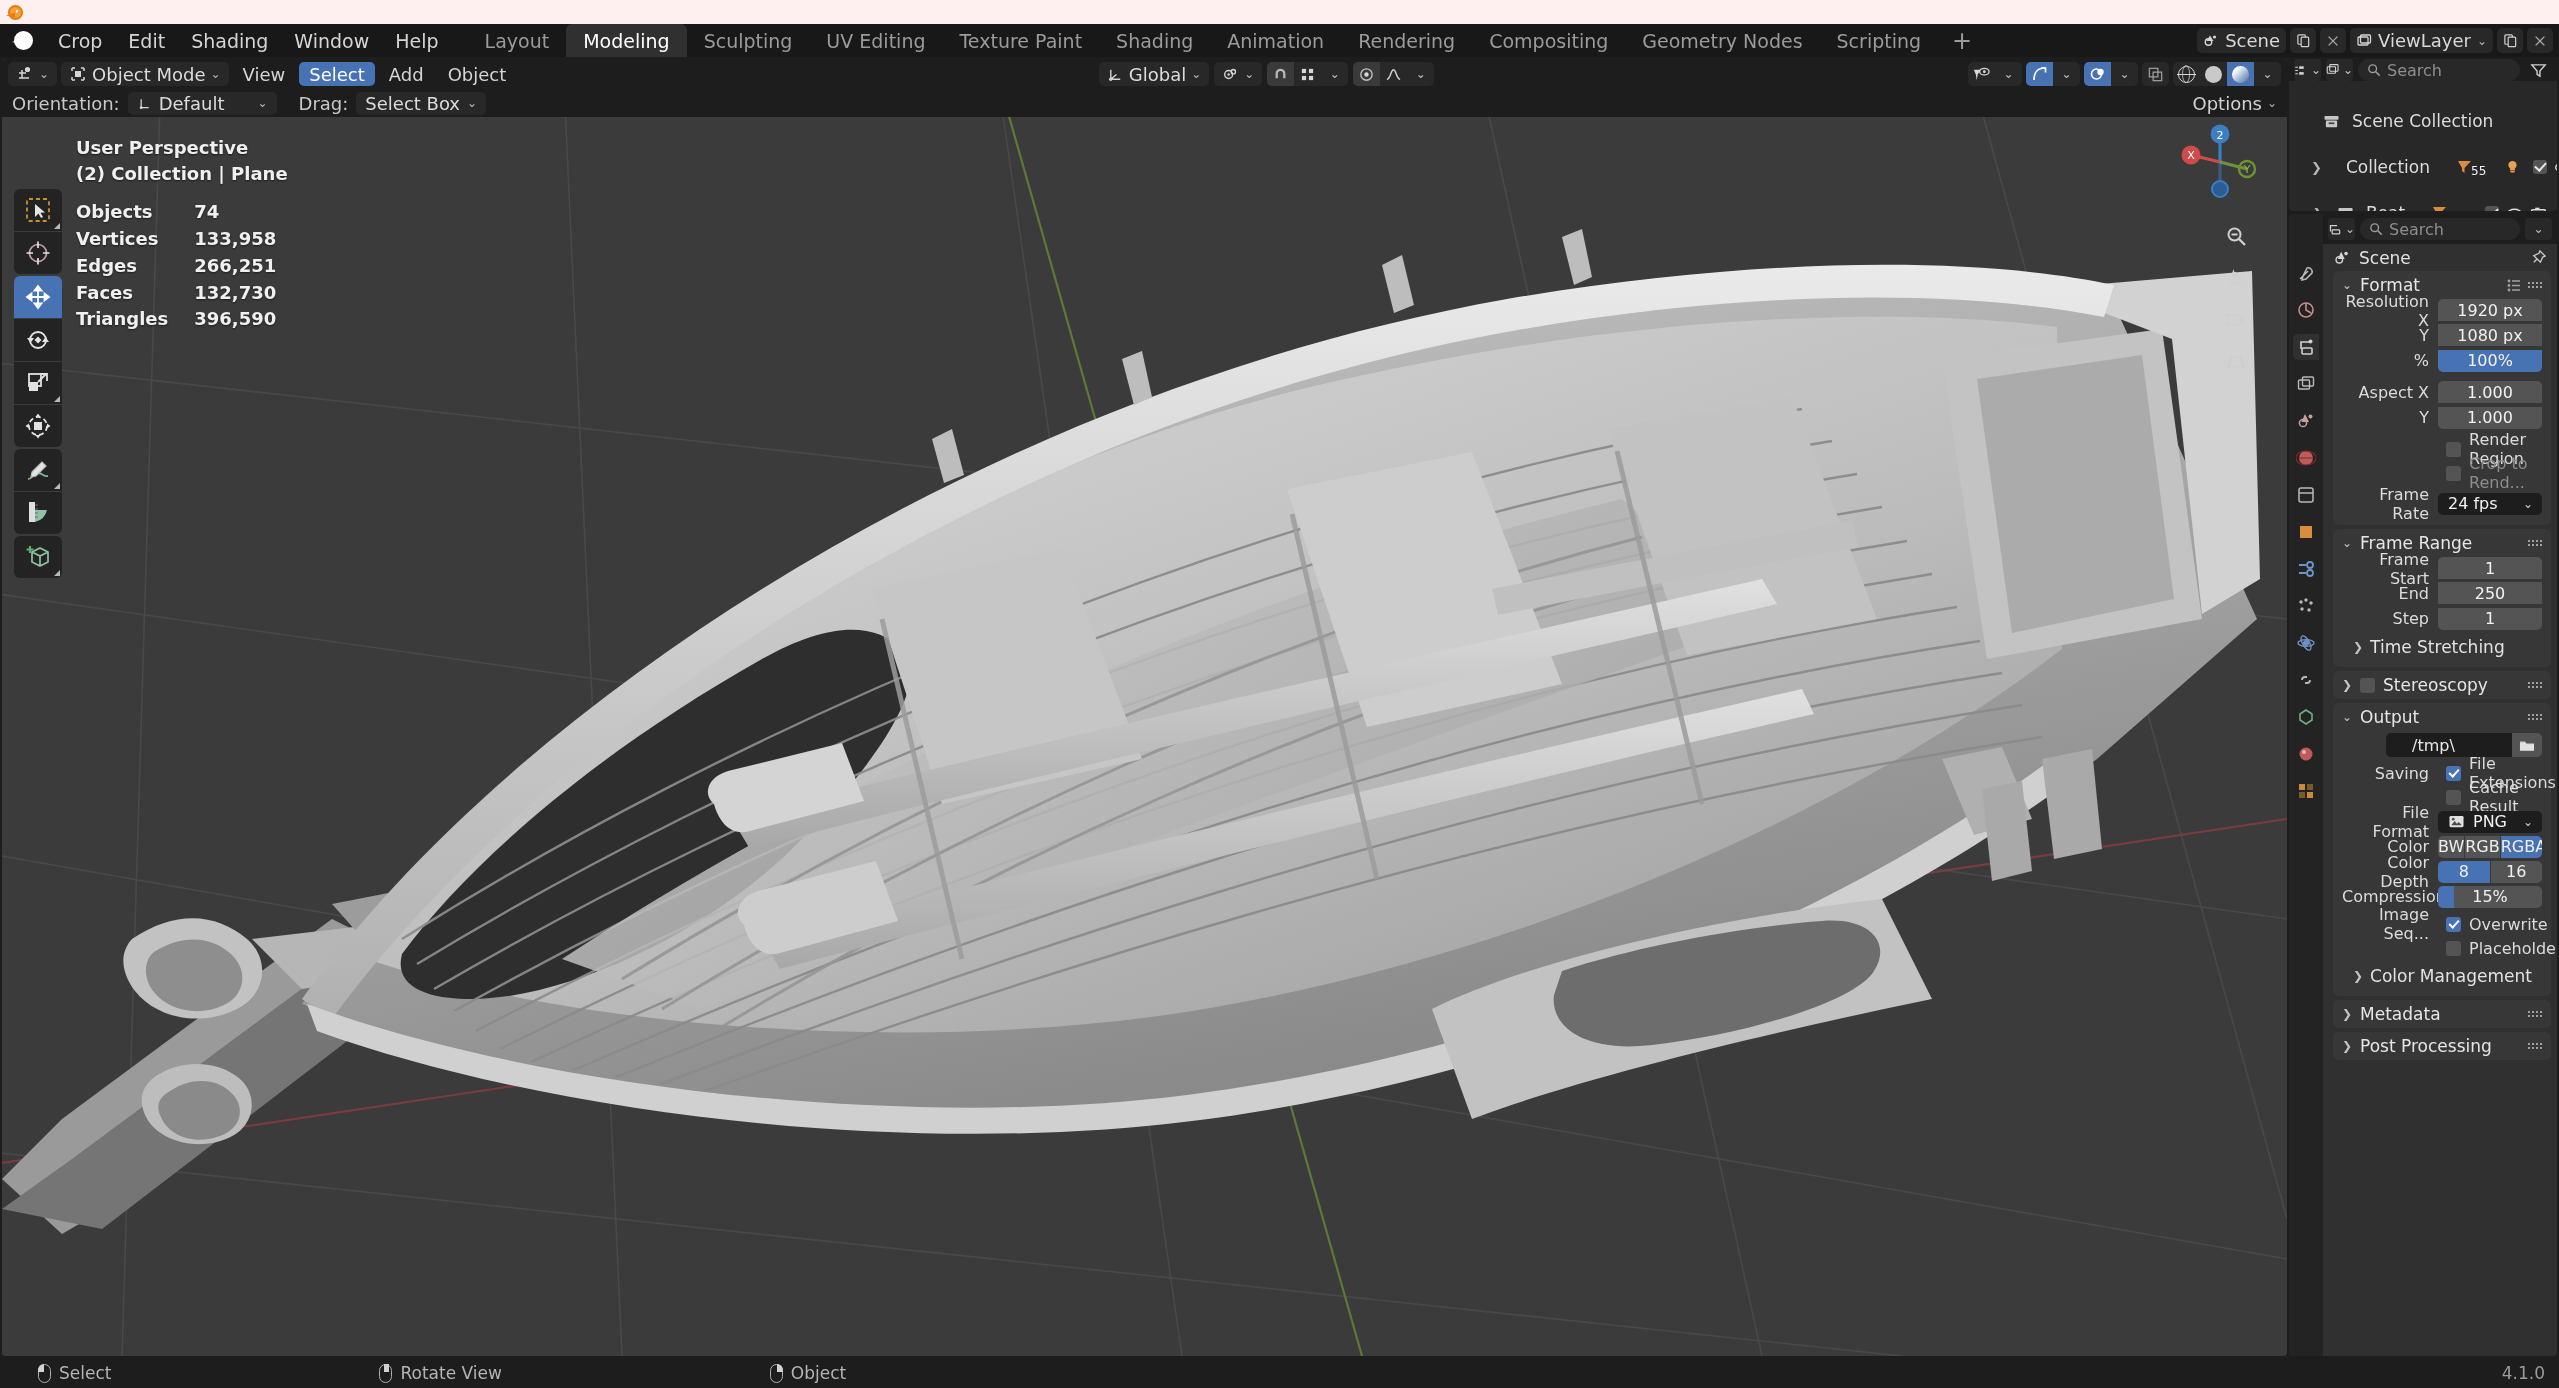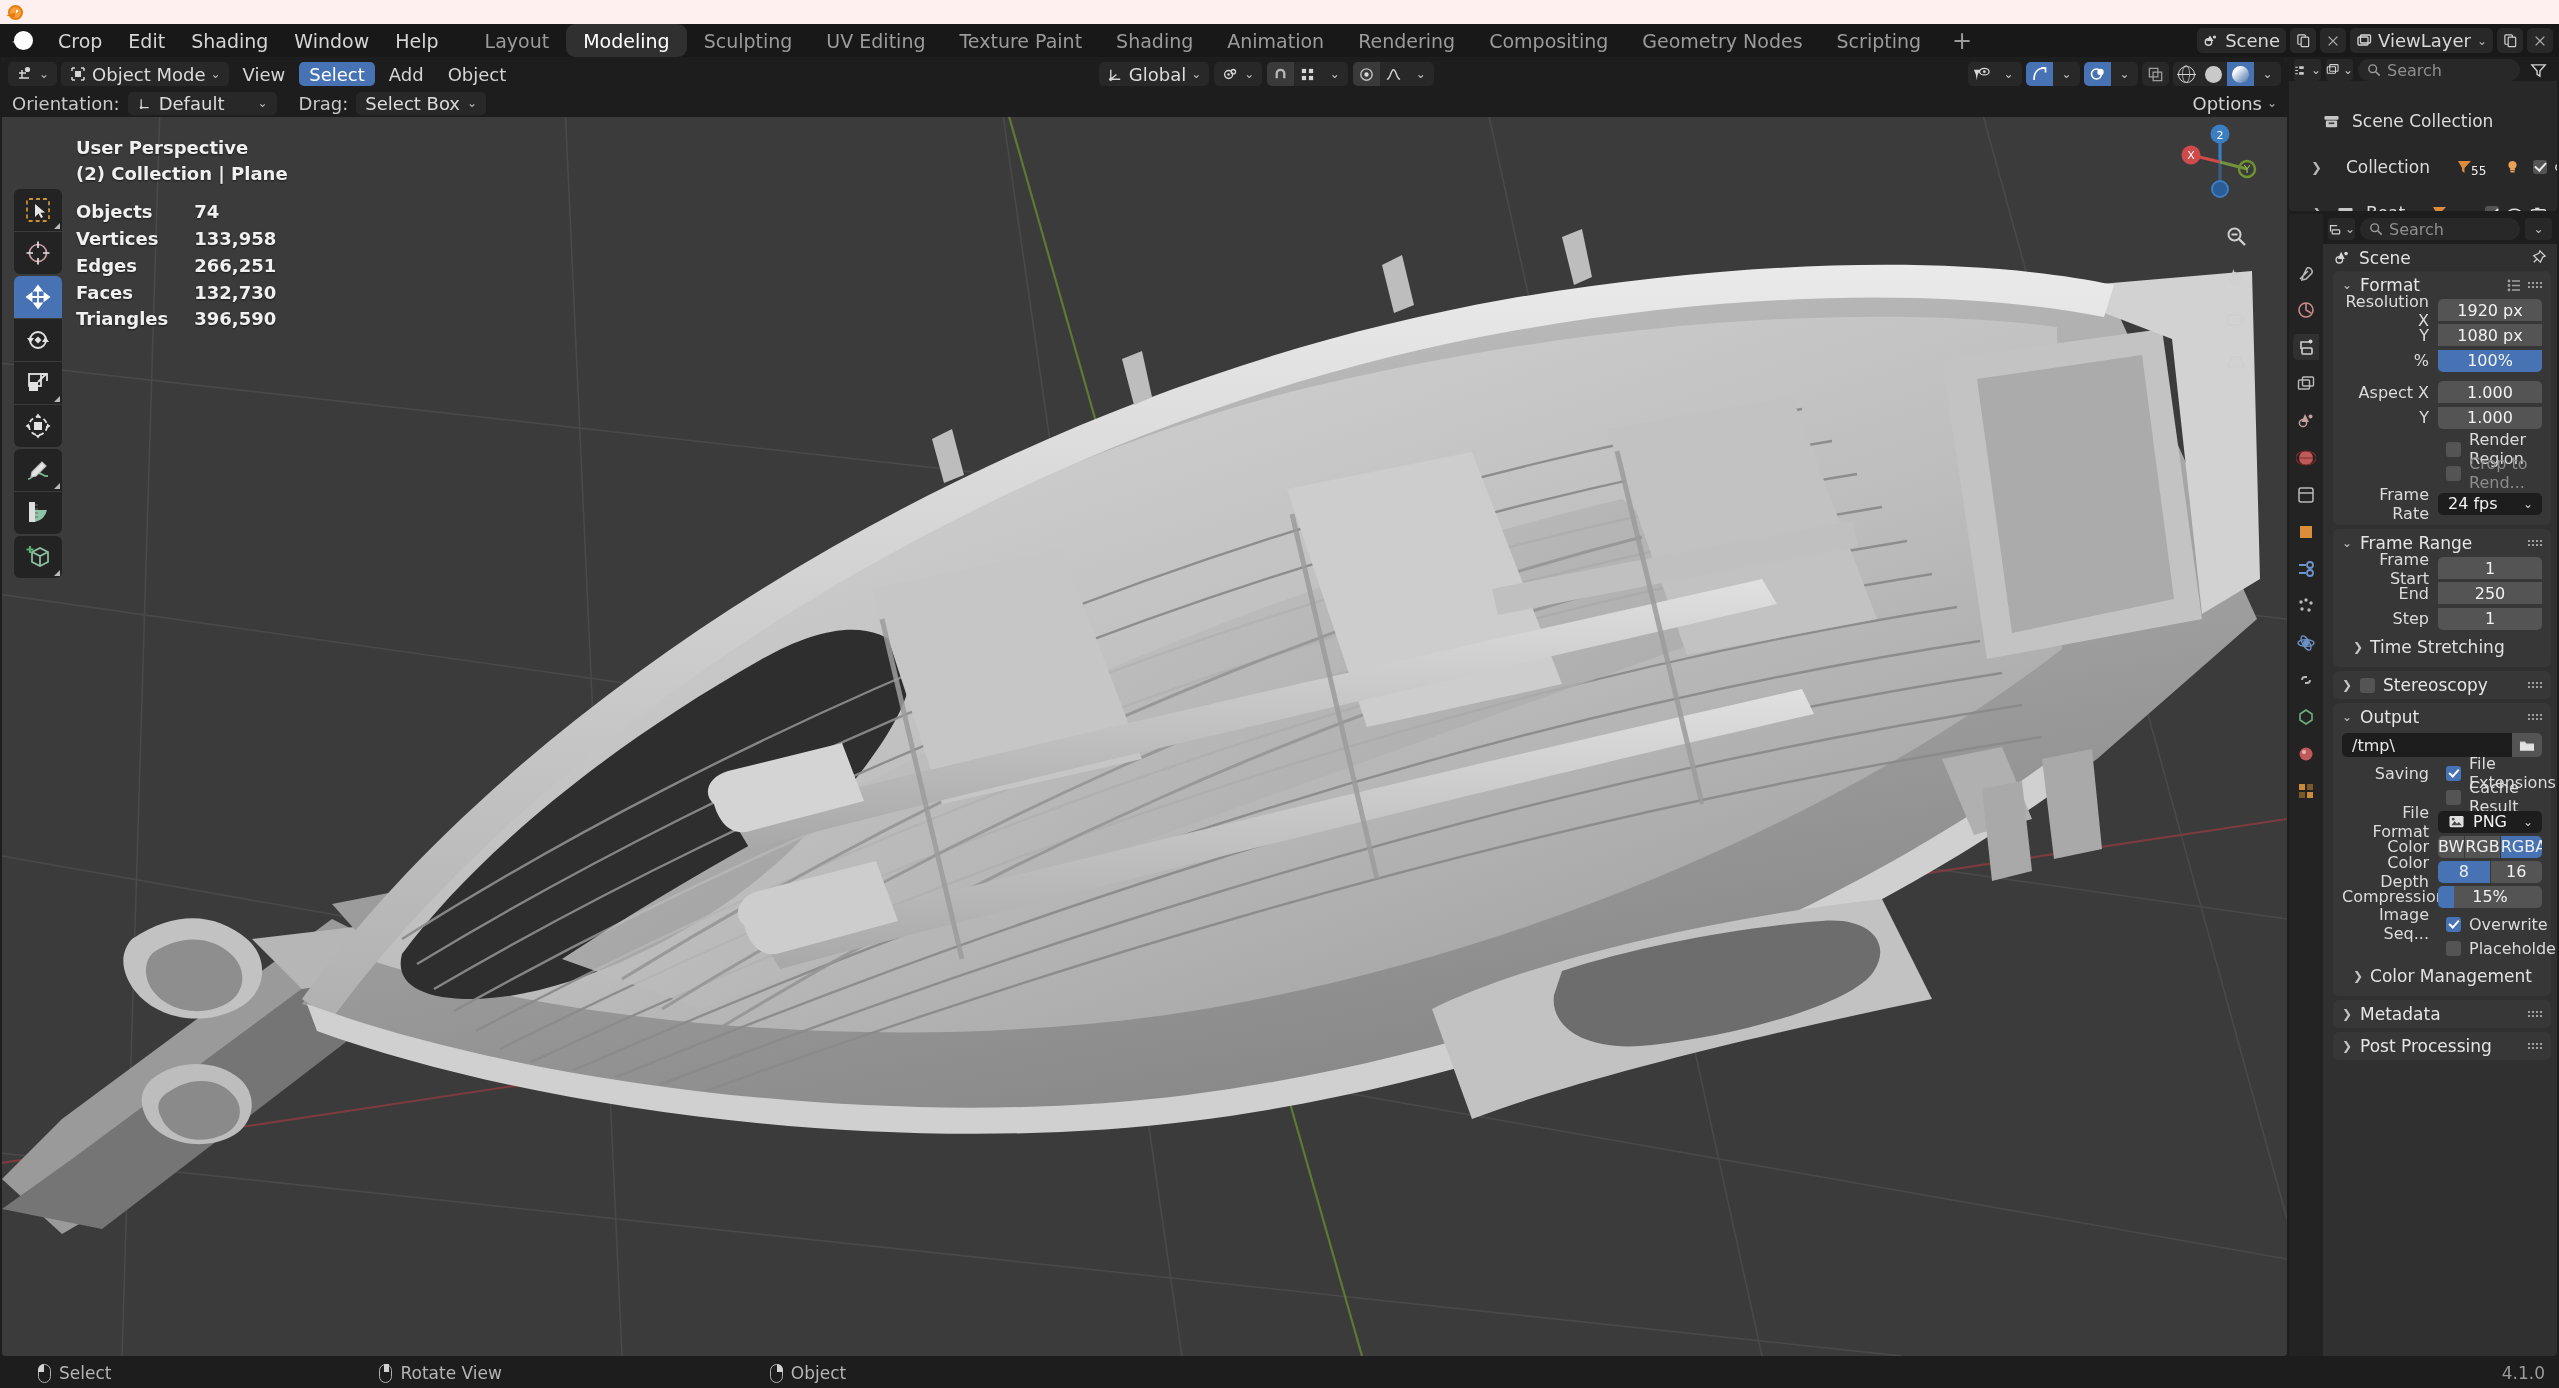--- a/index.html
+++ b/index.html
@@ -29,21 +29,21 @@
     padding-left:8px; font-size:19px;
   }
   .menubar .logo{ display:flex;align-items:center;padding:0 12px 0 6px;}
   .menubar .logo .bl-logo{width:19px;height:19px;filter:grayscale(1) brightness(2.2);}
   .mi{ display:flex;align-items:center;padding:0 13px;color:#d5d5d5;cursor:default;}
   .wstabs{ display:flex; align-items:flex-start; margin-left:16px;}
   .wstab{
     display:flex;align-items:center;padding:0 17px;height:100%;
     color:#9b9b9b;font-size:19px;border-radius:6px 6px 0 0;
   }
-  .wstab.active{ background:#303030;color:#ffffff;border-radius:9px; }
+  .wstab.active{ background:#303030;color:#ffffff; }
   .wstab.plus{ color:#9b9b9b; font-size:24px; padding:0 14px;}
   .topright{ margin-left:auto; display:flex; align-items:center; gap:4px; padding-right:6px;}
   .scene-field{
     display:flex;align-items:center;height:25px;background:#282828;border-radius:5px;
     padding:0 6px;gap:6px;font-size:18px;color:#d8d8d8;
   }
   .icnbox{width:26px;height:25px;border-radius:5px;background:#282828;display:flex;
     align-items:center;justify-content:center;}
   
   .main{ position:absolute; top:57px; left:0; right:0; bottom:30px; display:flex; }
@@ -162,21 +162,21 @@
   .segbtn > div:last-child{margin-right:0;}
   .segbtn > div.on{background:#4772b3;}
   .slider{flex:1;height:22px;background:#545454;border-radius:5px;position:relative;overflow:hidden;
     display:flex;align-items:center;justify-content:center;font-size:16px;color:#f2f2f2;}
   .slider .fill{position:absolute;left:0;top:0;bottom:0;background:#4772b3;}
   .slider span{position:relative;}
   .sub{display:flex;align-items:center;gap:7px;height:25px;margin:4px 9px 0 20px;font-size:17px;color:#e2e2e2;}
   .arr{font-size:12px;color:#c4c4c4;}
   .pathfield{display:flex;align-items:center;margin:2px 9px 5px 9px;height:24px;}
   .pathfield .t{flex:1;height:24px;background:#1d1d1d;border-radius:5px 0 0 5px;display:flex;
-    align-items:center;padding-left:10px;color:#e8e8e8;font-size:16px;}
+    align-items:center;padding-left:26px;color:#e8e8e8;font-size:16px;margin-left:44px;}
   .pathfield .b{width:30px;height:24px;background:#545454;border-radius:0 5px 5px 0;display:flex;
     align-items:center;justify-content:center;}
   
   .statusbar{position:absolute;left:0;right:0;bottom:0;height:30px;background:#1d1d1d;
     display:flex;align-items:center;font-size:17px;color:#b4b4b4;padding:0 14px;gap:0;}
   .sb-item{display:flex;align-items:center;gap:8px;}
   .mouse{width:13px;height:19px;border:1.8px solid #b0b0b0;border-radius:7px;position:relative;}
   .mouse.l:before{content:"";position:absolute;left:-0.8px;top:-0.8px;width:6px;height:8px;
     background:#d2d2d2;border-radius:6px 0 0 0;}
   .mouse.m:before{content:"";position:absolute;left:4px;top:-0.8px;width:4.5px;height:8px;

